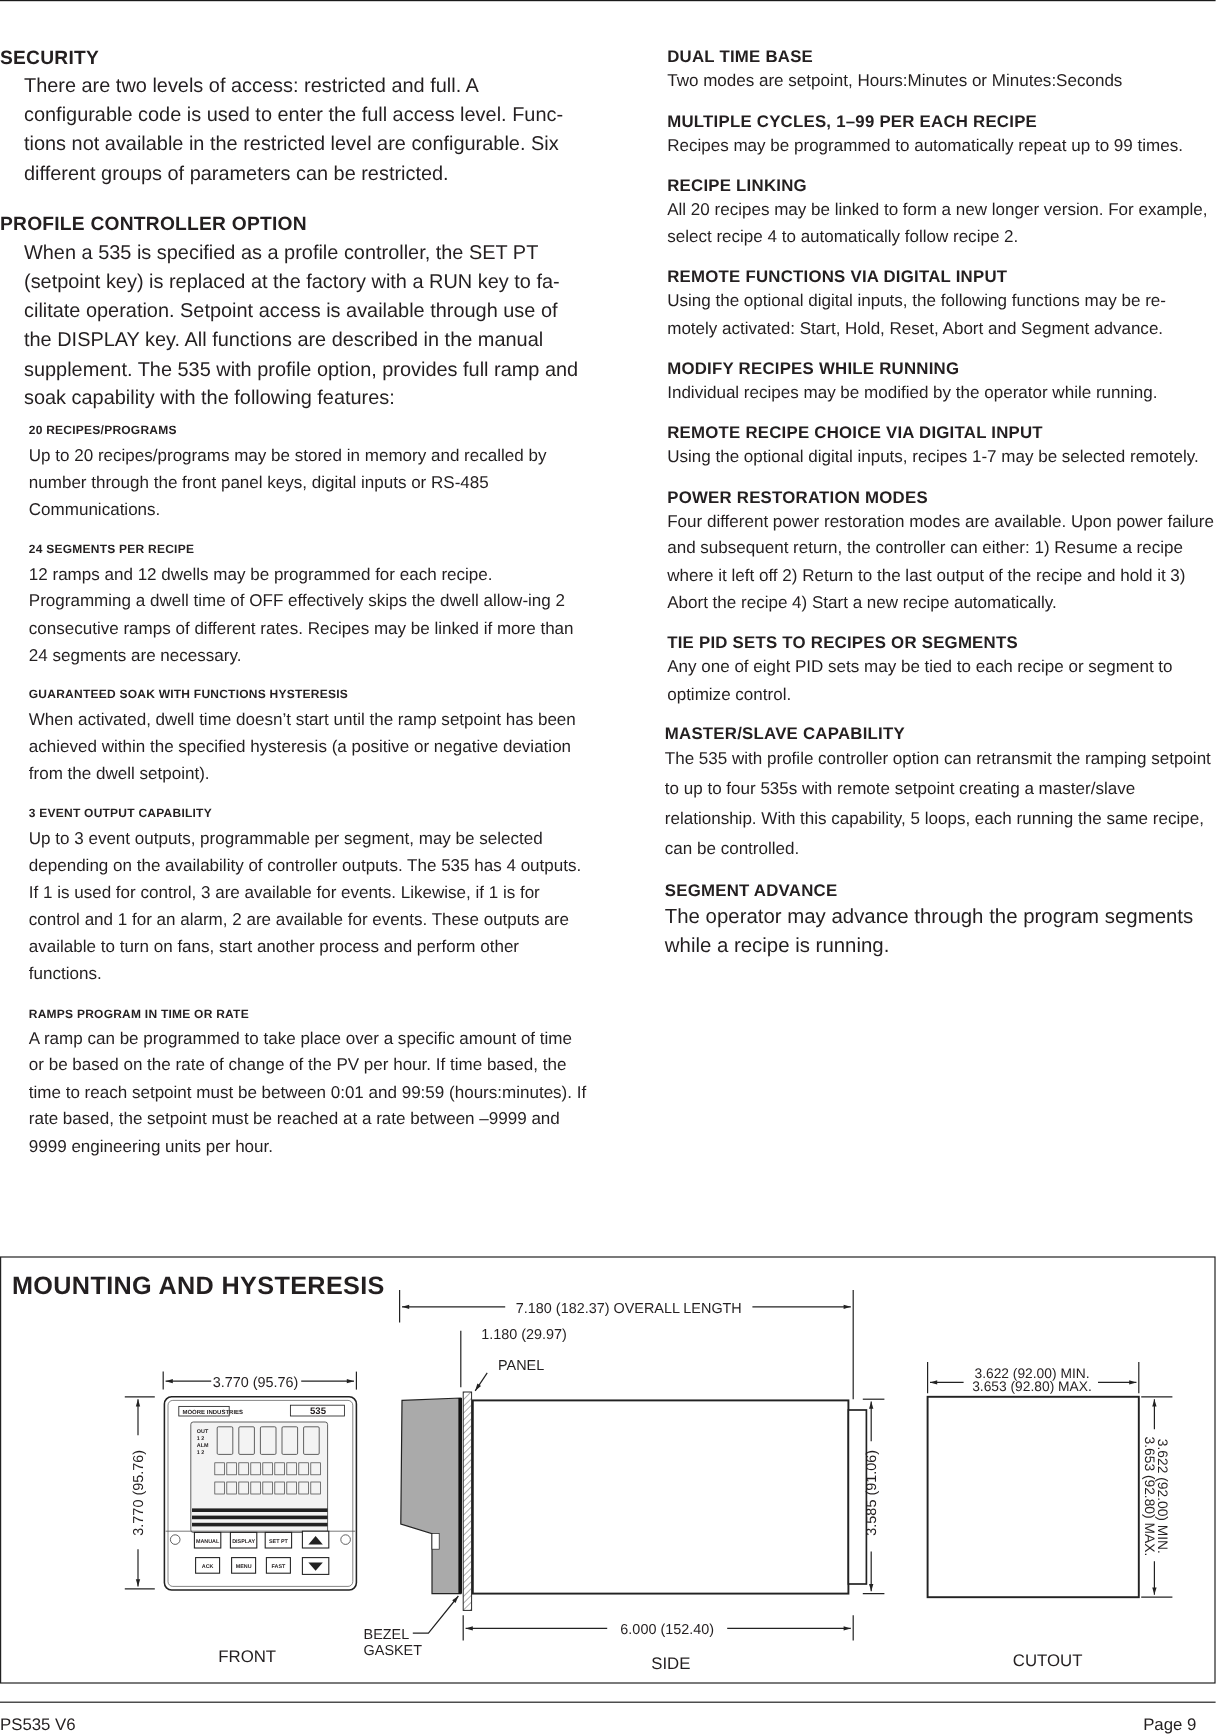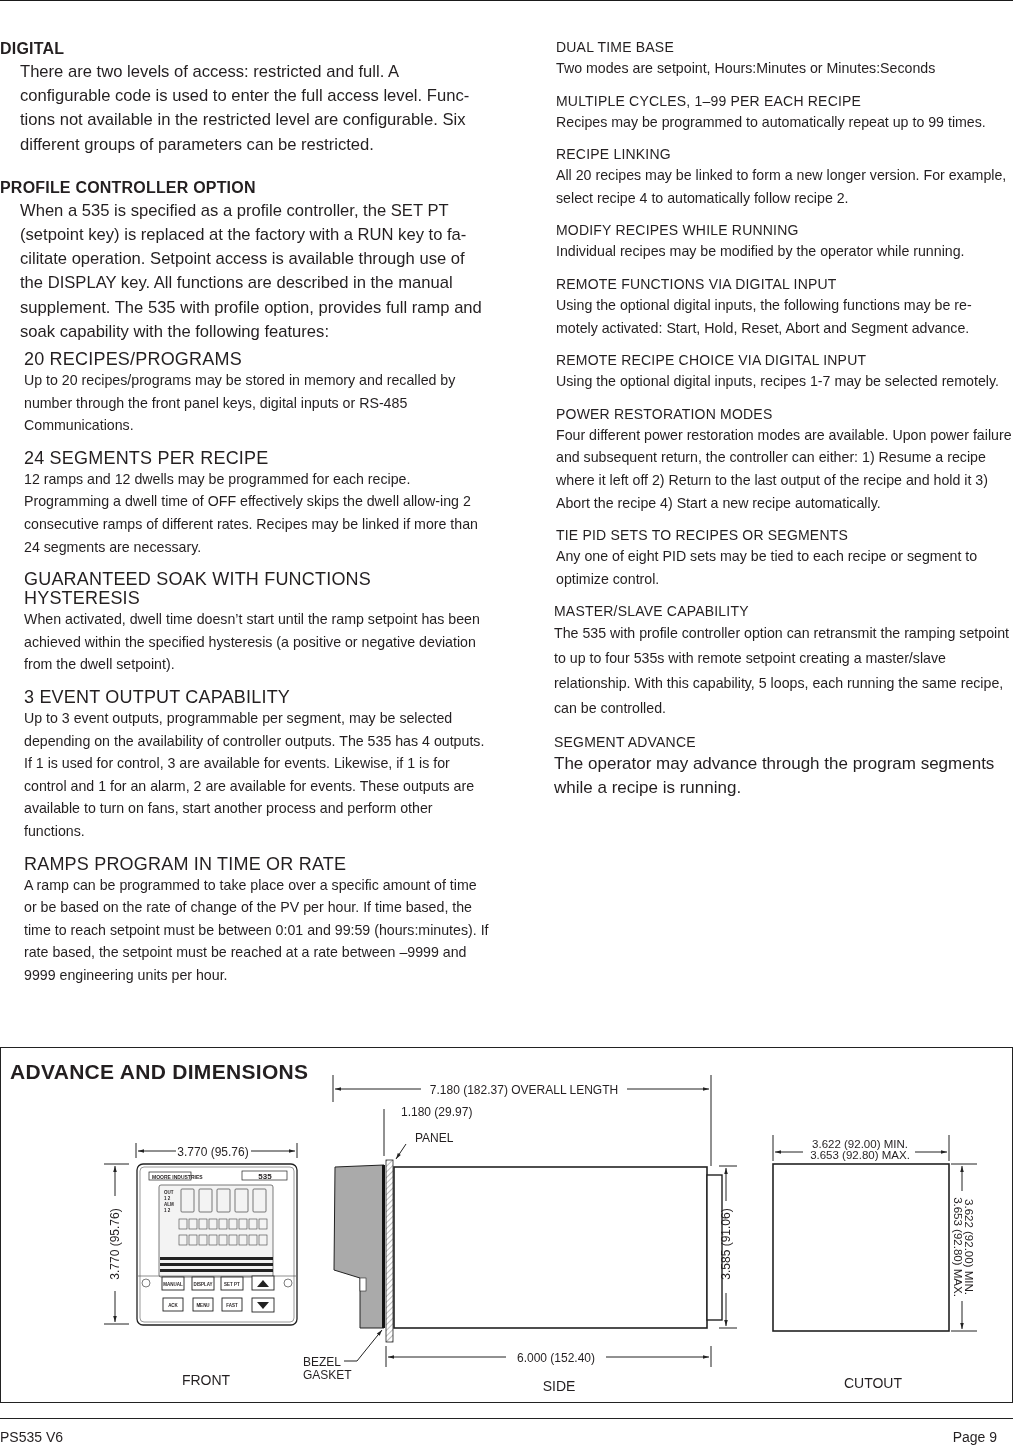--- a/index.html
+++ b/index.html
@@ -6,42 +6,42 @@
   body { width:1013px; height:1447px; position:relative; overflow:hidden; color:#231f20;
          font-family:"Liberation Sans", sans-serif; }
   .topline { position:absolute; left:0; top:0; width:1013px; height:1px; background:#1a1a1a; }
   .col { position:absolute; }
   .colL { left:0; top:38px; width:490px; }
   .colR { left:556px; top:38px; width:457px; }
   .sec h2 { margin:0; font-size:16px; font-weight:bold; letter-spacing:0.2px; line-height:22px; }
   .sec p { margin:0; font-size:16.6px; line-height:24.2px;padding-left:20px; }
   .sec { margin-bottom:20px; }
   .sub { margin-left:24px; margin-bottom:12px; }
-  .sub h3 { margin:0; font-size:18px; font-weight:normal; line-height:19px; letter-spacing:0.2px; }
+  .sub h3 { margin:0; font-size:10px; font-weight:bold; line-height:19px; letter-spacing:0.2px; }
   .sub p { margin:0; font-size:14.2px; line-height:22.6px; }
-  .r h3 { margin:0; font-size:14px; font-weight:normal; line-height:19px; letter-spacing:0.2px; }
+  .r h3 { margin:0; font-size:14px; font-weight:bold; line-height:19px; letter-spacing:0.2px; }
   .r p { margin:0; font-size:14.2px; line-height:22.6px; }
   .r { margin-bottom:12px; }
   .r.big p { font-size:17px; line-height:24px; }
   .fig { position:absolute; left:0; top:1047px; width:1011px; height:354px; border:1.3px solid #222; }
   .fig-title { position:absolute; left:9px; top:12px; font-size:21px; font-weight:bold; letter-spacing:0.3px; }
   .fig svg { position:absolute; left:0; top:0; }
   .footline { position:absolute; left:0; top:1418px; width:1013px; height:1px; background:#222; }
   .foot { position:absolute; top:1429px; font-size:14px; font-weight:normal; }
   .foot.l { left:0; } .foot.r { right:16px; }
   .lbl { font-family:"Liberation Sans", sans-serif; fill:#231f20; }
 </style>
 </head>
 <body>
 
 <div class="topline"></div>
 
 <div class="col colL">
   <div class="sec">
-    <h2>DIGITAL</h2>
+    <h2>SECURITY</h2>
     <p>There are two levels of access: restricted and full. A configurable code is used to enter the full access level. Func-tions not available in the restricted level are configurable. Six different groups of parameters can be restricted.</p>
   </div>
   <div class="sec" style="margin-bottom:6px">
     <h2>PROFILE CONTROLLER OPTION</h2>
     <p>When a 535 is specified as a profile controller, the SET PT (setpoint key) is replaced at the factory with a RUN key to fa-cilitate operation. Setpoint access is available through use of the DISPLAY key. All functions are described in the manual supplement. The 535 with profile option, provides full ramp and soak capability with the following features:</p>
   </div>
   <div class="sub">
     <h3>20 RECIPES/PROGRAMS</h3>
     <p>Up to 20 recipes/programs may be stored in memory and recalled by number through the front panel keys, digital inputs or RS-485 Communications.</p>
   </div>
@@ -70,26 +70,26 @@
   </div>
   <div class="r">
     <h3>MULTIPLE CYCLES, 1–99 PER EACH RECIPE</h3>
     <p>Recipes may be programmed to automatically repeat up to 99 times.</p>
   </div>
   <div class="r">
     <h3>RECIPE LINKING</h3>
     <p>All 20 recipes may be linked to form a new longer version. For example, select recipe 4 to automatically follow recipe 2.</p>
   </div>
   <div class="r">
+    <h3>REMOTE FUNCTIONS VIA DIGITAL INPUT</h3>
+    <p>Using the optional digital inputs, the following functions may be re-motely activated: Start, Hold, Reset, Abort and Segment advance.</p>
+  </div>
+  <div class="r">
     <h3>MODIFY RECIPES WHILE RUNNING</h3>
     <p>Individual recipes may be modified by the operator while running.</p>
-  </div>
-  <div class="r">
-    <h3>REMOTE FUNCTIONS VIA DIGITAL INPUT</h3>
-    <p>Using the optional digital inputs, the following functions may be re-motely activated: Start, Hold, Reset, Abort and Segment advance.</p>
   </div>
   <div class="r">
     <h3>REMOTE RECIPE CHOICE VIA DIGITAL INPUT</h3>
     <p>Using the optional digital inputs, recipes 1-7 may be selected remotely.</p>
   </div>
   <div class="r">
     <h3>POWER RESTORATION MODES</h3>
     <p>Four different power restoration modes are available. Upon power failure and subsequent return, the controller can either: 1) Resume a recipe where it left off 2) Return to the last output of the recipe and hold it 3) Abort the recipe 4) Start a new recipe automatically.</p>
   </div>
   <div class="r">
@@ -100,21 +100,21 @@
     <h3>MASTER/SLAVE CAPABILITY</h3>
     <p style="line-height:24.8px">The 535 with profile controller option can retransmit the ramping setpoint to up to four 535s with remote setpoint creating a master/slave relationship. With this capability, 5 loops, each running the same recipe, can be controlled.</p>
   </div>
   <div class="r big" style="margin-left:-2px">
     <h3>SEGMENT ADVANCE</h3>
     <p>The operator may advance through the program segments while a recipe is running.</p>
   </div>
 </div>
 
 <div class="fig">
-  <div class="fig-title">ADVANCE AND DIMENSIONS</div>
+  <div class="fig-title">MOUNTING AND HYSTERESIS</div>
   <svg width="1011" height="354" viewBox="0 1047 1011 354" xmlns="http://www.w3.org/2000/svg">
     <defs>
       <marker id="ar" viewBox="0 0 10 10" refX="10" refY="5" markerWidth="12" markerHeight="6" orient="auto-start-reverse" markerUnits="userSpaceOnUse">
         <path d="M0,2 L10,5 L0,8 z" fill="#222"></path>
       </marker>
       <pattern id="hatch" width="4" height="4" patternUnits="userSpaceOnUse" patternTransform="rotate(45)">
         <line x1="0" y1="0" x2="0" y2="4" stroke="#777" stroke-width="1"></line>
       </pattern>
     </defs>
 

